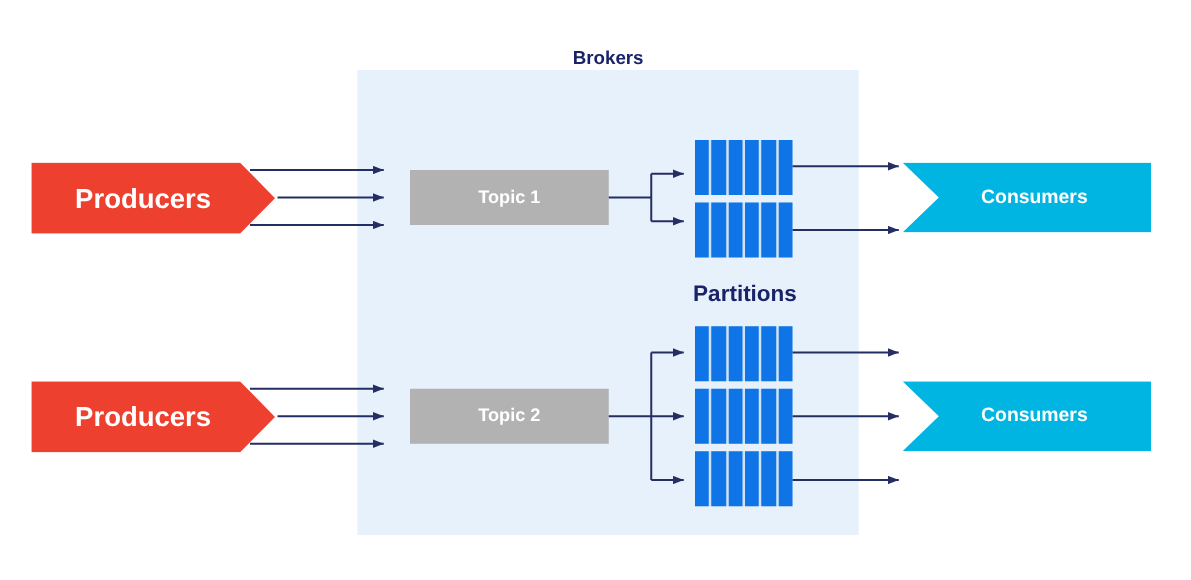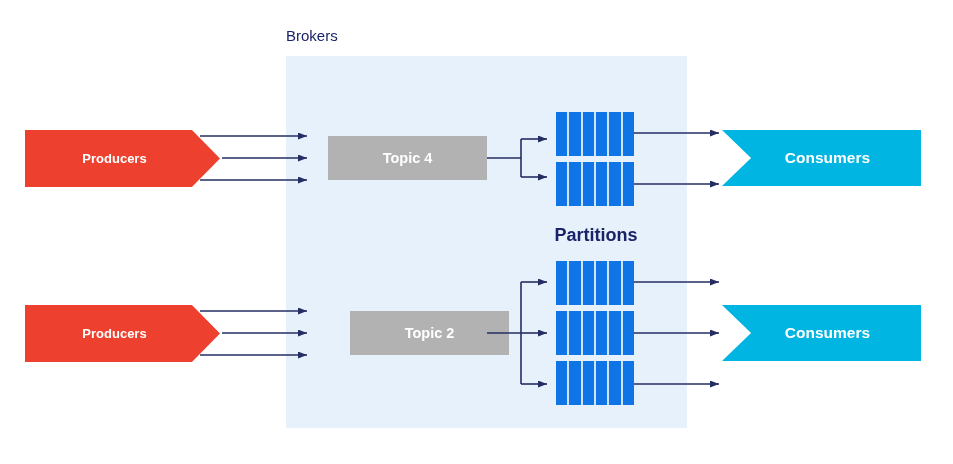--- a/index.html
+++ b/index.html
@@ -8,36 +8,36 @@
     --broker-box:#E7F1FC; --connector:#252E63;
     --label-text:#1A2368; --shape-text:#FFFFFF;
   }
   *{margin:0;padding:0;box-sizing:border-box;}
   html,body{background:#fff;}
   body{font-family:"Liberation Sans","DejaVu Sans",sans-serif;}
   .canvas{position:relative;width:953px;height:464px;background:#ffffff;overflow:hidden;}
 
   .broker-box{position:absolute;left:286px;top:56px;width:401px;height:372px;background:var(--broker-box);}
 
-  .diagram-title{position:absolute;left:286px;top:27px;width:401px;
-    font-size:15px;font-weight:400;color:var(--label-text);}
+  .diagram-title{position:absolute;left:286px;top:38px;width:401px;text-align:center;
+    font-size:15px;font-weight:700;color:var(--label-text);}
   .partitions-label{position:absolute;left:536px;top:225px;width:120px;text-align:center;
     font-size:18px;font-weight:700;color:var(--label-text);}
 
   .shape{position:absolute;display:flex;align-items:center;justify-content:center;
     color:var(--shape-text);font-weight:700;}
 
-  .producer{left:25px;width:195px;height:57px;background:var(--producer);font-size:13px;
+  .producer{left:25px;width:195px;height:57px;background:var(--producer);font-size:22px;
     clip-path:polygon(0 0,85.6% 0,100% 50%,85.6% 100%,0 100%);padding-right:16px;}
   .p-1{top:130px;}
   .p-2{top:305px;}
 
   .topic{left:328px;width:159px;height:44px;background:var(--topic);font-size:14.5px;}
   .t-1{top:136px;}
-  .t-2{top:311px;margin-left:22px;}
+  .t-2{top:311px;}
 
   .consumer{left:722px;width:199px;height:56px;background:var(--consumer);font-size:15.5px;
     clip-path:polygon(0 0,100% 0,100% 100%,0 100%,14.6% 50%);padding-left:12px;text-align:right;}
   .c-1{top:130px;}
   .c-2{top:305px;}
 
   .partition-group{position:absolute;width:78px;}
   .pg-1{left:556px;top:112px;}
   .pg-2{left:556px;top:261px;}
   .partition-block{height:44px;margin-bottom:6px;display:flex;gap:2px;background:var(--partition-divider);}
@@ -57,21 +57,21 @@
   <div class="diagram-title">Brokers</div>
 
   <div class="shape producer p-1">
     <span>Producers</span>
   </div>
   <div class="shape producer p-2">
     <span>Producers</span>
   </div>
 
   <div class="shape topic t-1">
-    <span>Topic 4</span>
+    <span>Topic 1</span>
   </div>
   <div class="shape topic t-2">
     <span>Topic 2</span>
   </div>
 
   <div class="partition-group pg-1">
       <div class="partition-block">
         <div class="partition-segment"></div>
         <div class="partition-segment"></div>
         <div class="partition-segment"></div>

